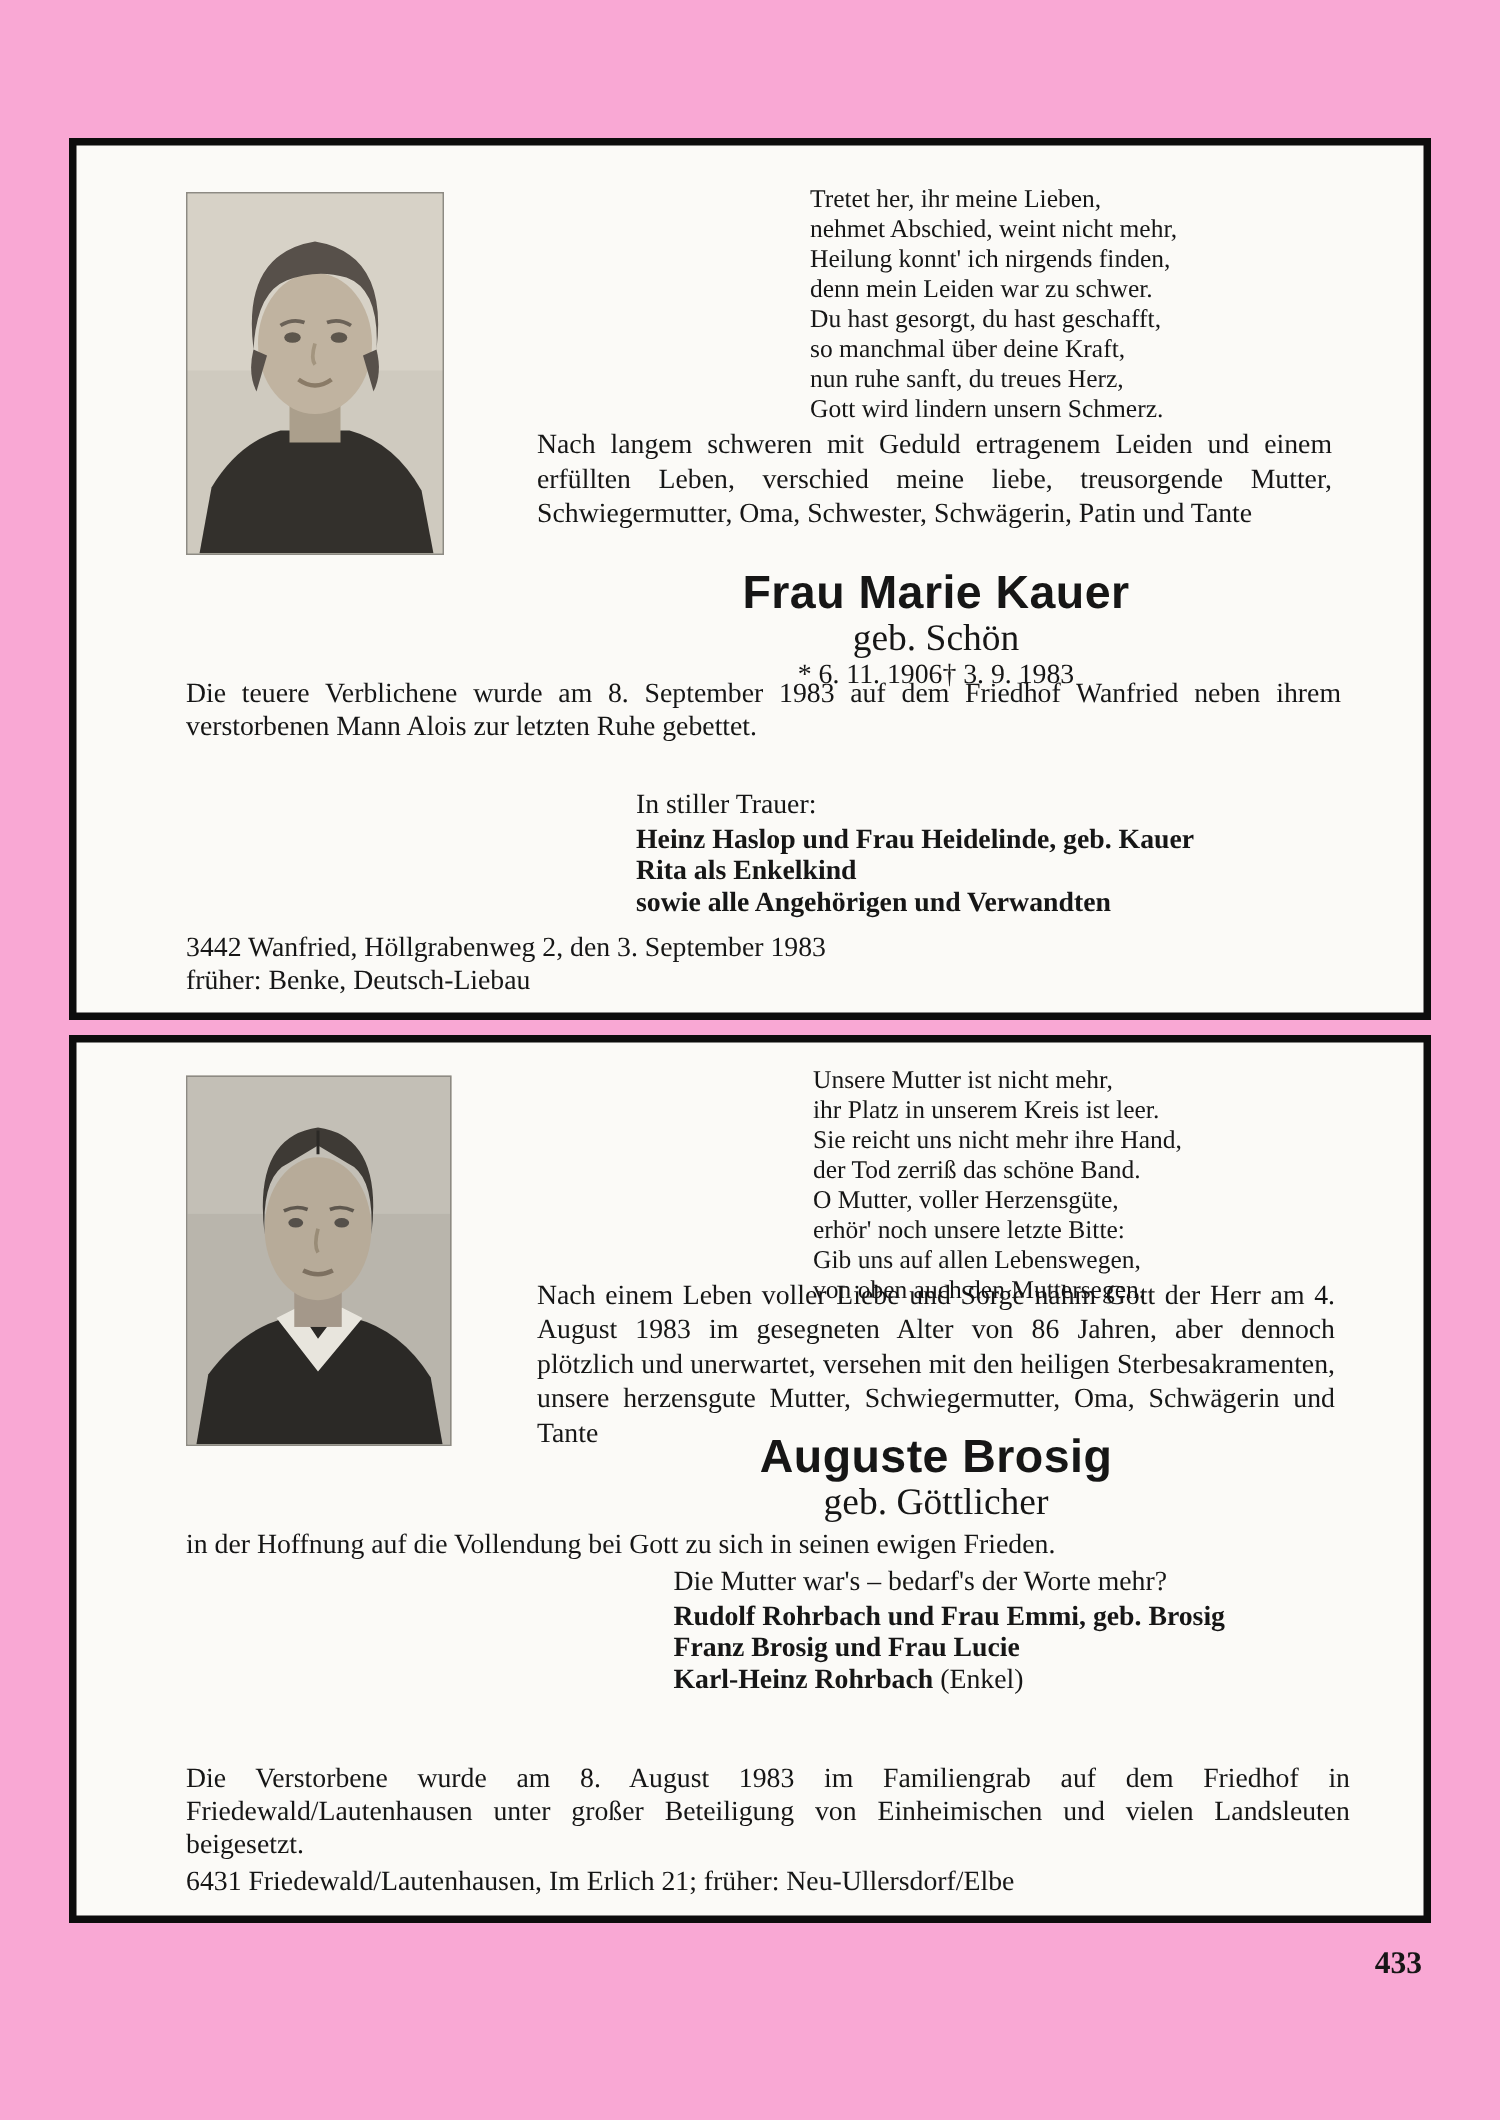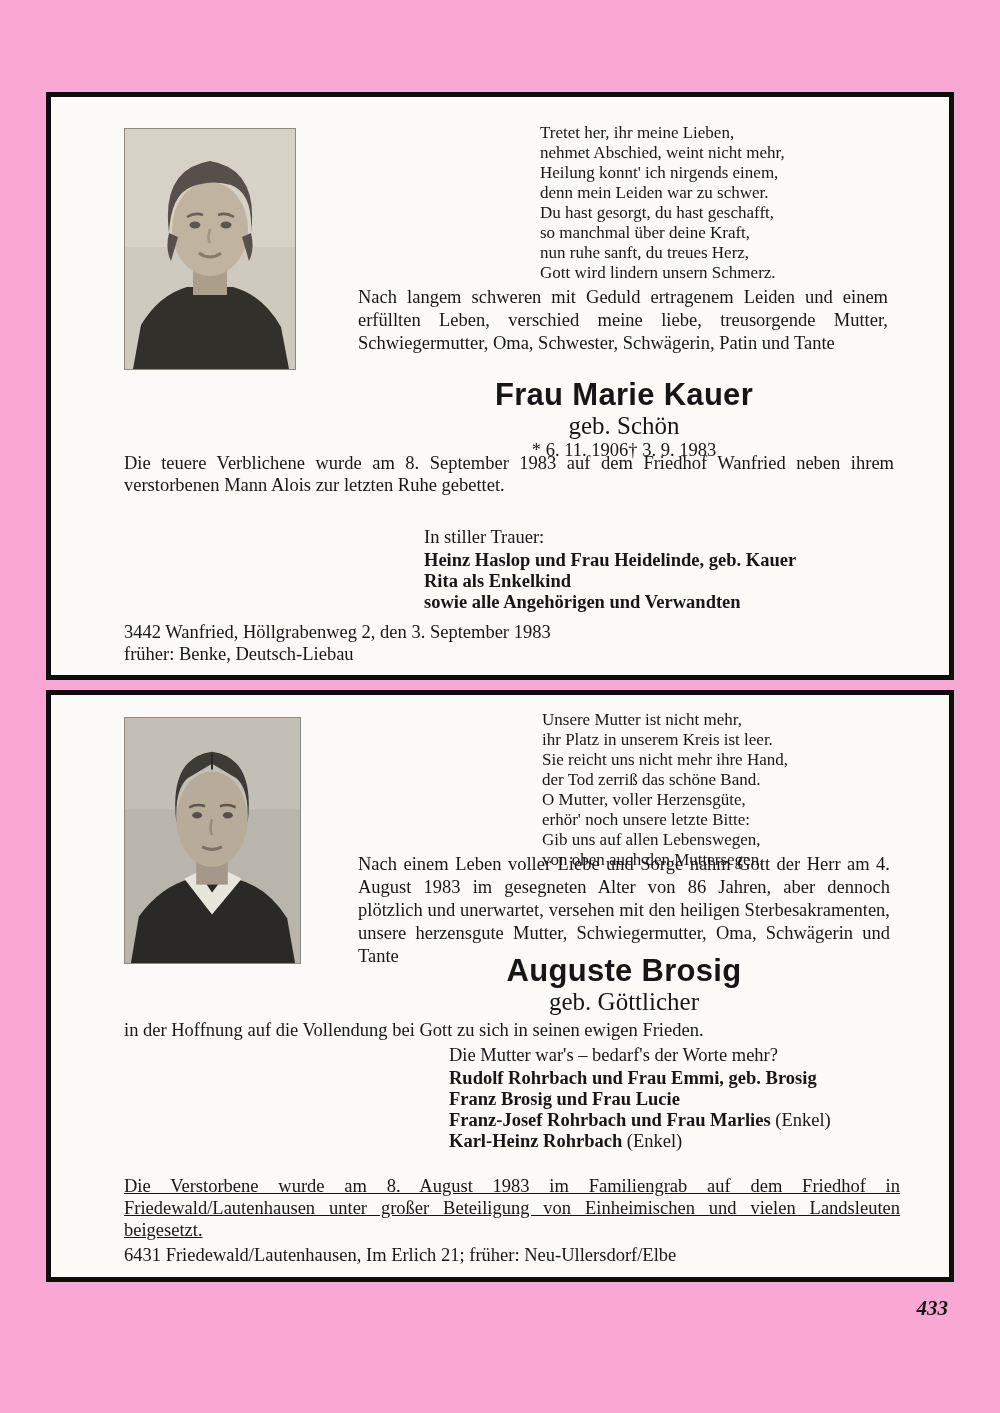--- a/index.html
+++ b/index.html
@@ -91,21 +91,21 @@
 
   .bodytext {
     position: absolute;
     margin: 0;
     font-size: 18.5px;
     line-height: 22px;
     text-align: justify;
   }
   #card1 .burial { left: 73px; top: 355px; width: 770px; }
   #card2 .hope   { left: 73px; top: 324px; width: 778px; text-align: left; }
-  #card2 .final  { left: 73px; top: 480px; width: 776px; text-decoration: underline; }
+  #card2 .final  { left: 73px; top: 480px; width: 776px; }
 
   .trauer {
     position: absolute;
     font-size: 18.5px;
     line-height: 21px;
   }
   #card1 .trauer { left: 373px; top: 430px; }
   #card2 .trauer { left: 398px; top: 350px; font-family: Liberation Serif, serif; }
   .trauer-label { margin-bottom: 2px; }
   .mourner { font-weight: bold; }
@@ -120,21 +120,20 @@
   #card1 .addr1 { left: 73px; top: 524px; }
   #card1 .addr2 { left: 73px; top: 546px; }
   #card2 .addr1 { left: 73px; top: 549px; }
 
   .pagenum {
     position: absolute;
     right: 52px;
     top: 1296px;
     font-size: 21px;
     font-weight: bold;
-    font-style: italic;
   }
 </style>
 </head>
 <body>
 
 <div class="page">
 
   <section class="card" id="card1">
 
     <div class="photo">
@@ -152,21 +151,21 @@
         <path d="M62 88 q8 -5 16 -2" stroke="#6b6257" stroke-width="2.5" fill="none"></path>
         <path d="M93 86 q8 -3 16 2" stroke="#6b6257" stroke-width="2.5" fill="none"></path>
         <path d="M85 100 q-3 10 0 14" stroke="#a3957f" stroke-width="2.5" fill="none"></path>
         <path d="M74 124 q11 8 22 0" stroke="#8a7b67" stroke-width="3" fill="none"></path>
       </svg>
     </div>
 
     <div class="poem">
       <div>Tretet her, ihr meine Lieben,</div>
       <div>nehmet Abschied, weint nicht mehr,</div>
-      <div>Heilung konnt' ich nirgends einem,</div>
+      <div>Heilung konnt' ich nirgends finden,</div>
       <div>denn mein Leiden war zu schwer.</div>
       <div>Du hast gesorgt, du hast geschafft,</div>
       <div>so manchmal über deine Kraft,</div>
       <div>nun ruhe sanft, du treues Herz,</div>
       <div>Gott wird lindern unsern Schmerz.</div>
     </div>
 
     <p class="intro">Nach langem schweren mit Geduld ertragenem Leiden und einem erfüllten Leben, verschied meine liebe, treusorgende Mutter, Schwiegermutter, Oma, Schwester, Schwägerin, Patin und Tante</p>
 
     <div class="namecol">
@@ -229,21 +228,20 @@
       <h1 class="deceased">Auguste Brosig</h1>
       <div class="birthname">geb. Göttlicher</div>
     </div>
 
     <p class="bodytext hope">in der Hoffnung auf die Vollendung bei Gott zu sich in seinen ewigen Frieden.</p>
 
     <div class="trauer">
       <div class="trauer-label">Die Mutter war's – bedarf's der Worte mehr?</div>
       <div class="mourner"><span>Rudolf Rohrbach und Frau Emmi, geb. Brosig</span><span class="plain"></span></div>
       <div class="mourner"><span>Franz Brosig und Frau Lucie</span><span class="plain"></span></div>
-      <div class="mourner"><span>Franz-Josef Rohrbach und Frau Marlies</span><span class="plain"> (Enkel)</span></div>
       <div class="mourner"><span>Karl-Heinz Rohrbach</span><span class="plain"> (Enkel)</span></div>
     </div>
 
     <p class="bodytext final">Die Verstorbene wurde am 8. August 1983 im Familiengrab auf dem Friedhof in Friedewald/Lautenhausen unter großer Beteiligung von Einheimischen und vielen Landsleuten beigesetzt.</p>
 
     <div class="addr addr1">6431 Friedewald/Lautenhausen, Im Erlich 21; früher: Neu-Ullersdorf/Elbe</div>
   </section>
 
   <div class="pagenum">433</div>
 </div>

